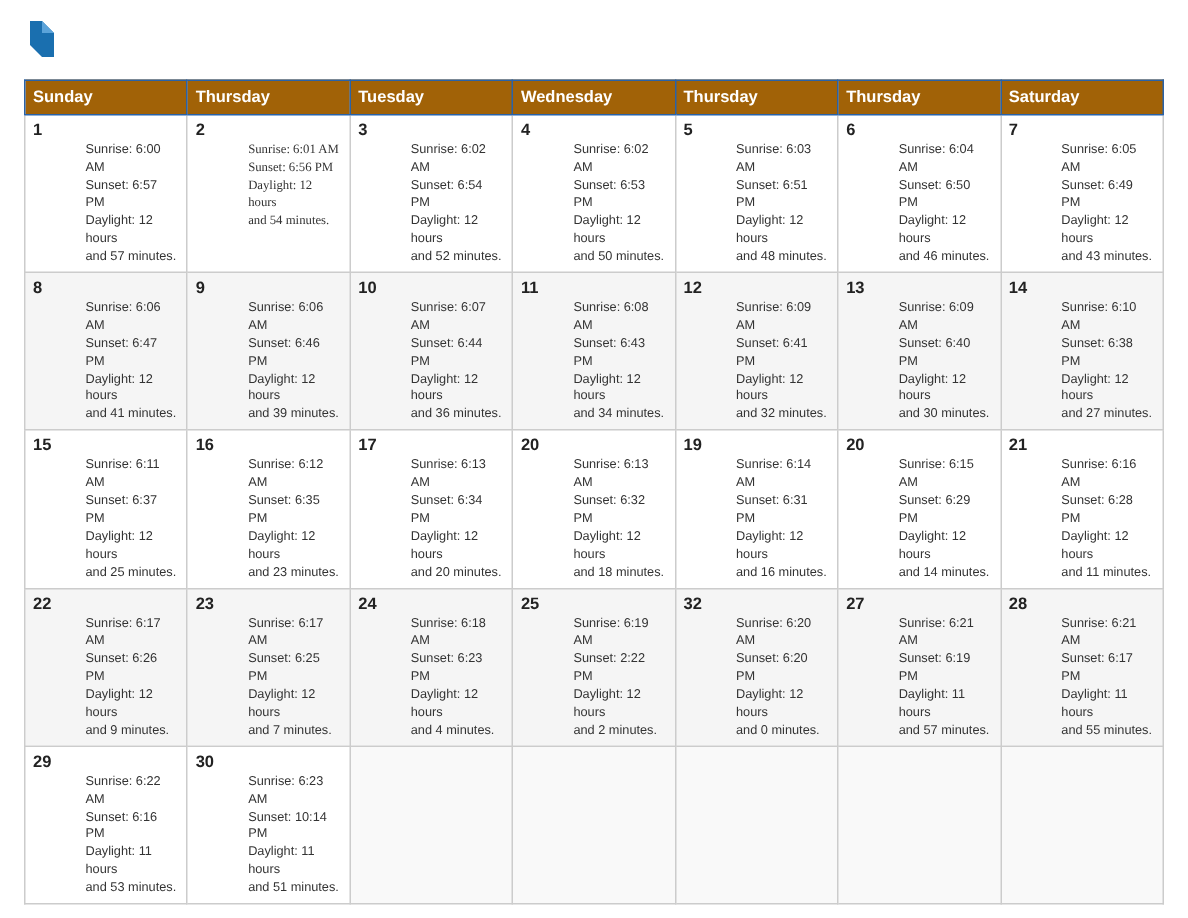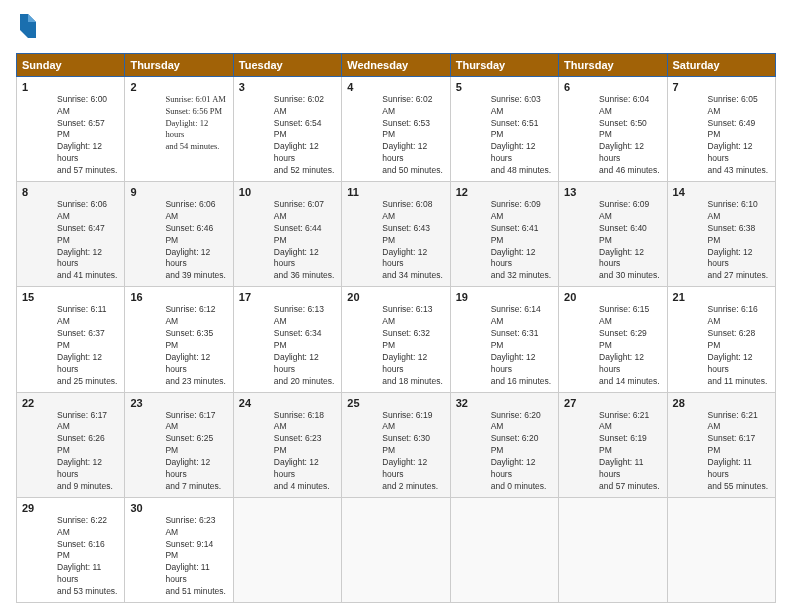--- a/index.html
+++ b/index.html
@@ -300,21 +300,21 @@
           <td>
             <span class="day-num">24</span>
             <div class="day-info" style="white-space: pre-line;">Sunrise: 6:18 AM
 Sunset: 6:23 PM
 Daylight: 12 hours
 and 4 minutes.</div>
           </td>
           <td>
             <span class="day-num">25</span>
             <div class="day-info" style="white-space: pre-line;">Sunrise: 6:19 AM
-Sunset: 6:30 PM
+Sunset: 2:22 PM
 Daylight: 12 hours
 and 2 minutes.</div>
           </td>
           <td>
             <span class="day-num">32</span>
             <div class="day-info" style="white-space: pre-line;">Sunrise: 6:20 AM
 Sunset: 6:20 PM
 Daylight: 12 hours
 and 0 minutes.</div>
           </td>
@@ -337,21 +337,21 @@
           <td>
             <span class="day-num">29</span>
             <div class="day-info" style="white-space: pre-line;">Sunrise: 6:22 AM
 Sunset: 6:16 PM
 Daylight: 11 hours
 and 53 minutes.</div>
           </td>
           <td>
             <span class="day-num">30</span>
             <div class="day-info" style="white-space: pre-line;">Sunrise: 6:23 AM
-Sunset: 9:14 PM
+Sunset: 10:14 PM
 Daylight: 11 hours
 and 51 minutes.</div>
           </td>
           <td class="empty"></td>
           <td class="empty"></td>
           <td class="empty"></td>
           <td class="empty"></td>
           <td class="empty"></td>
         </tr>
       </tbody>

